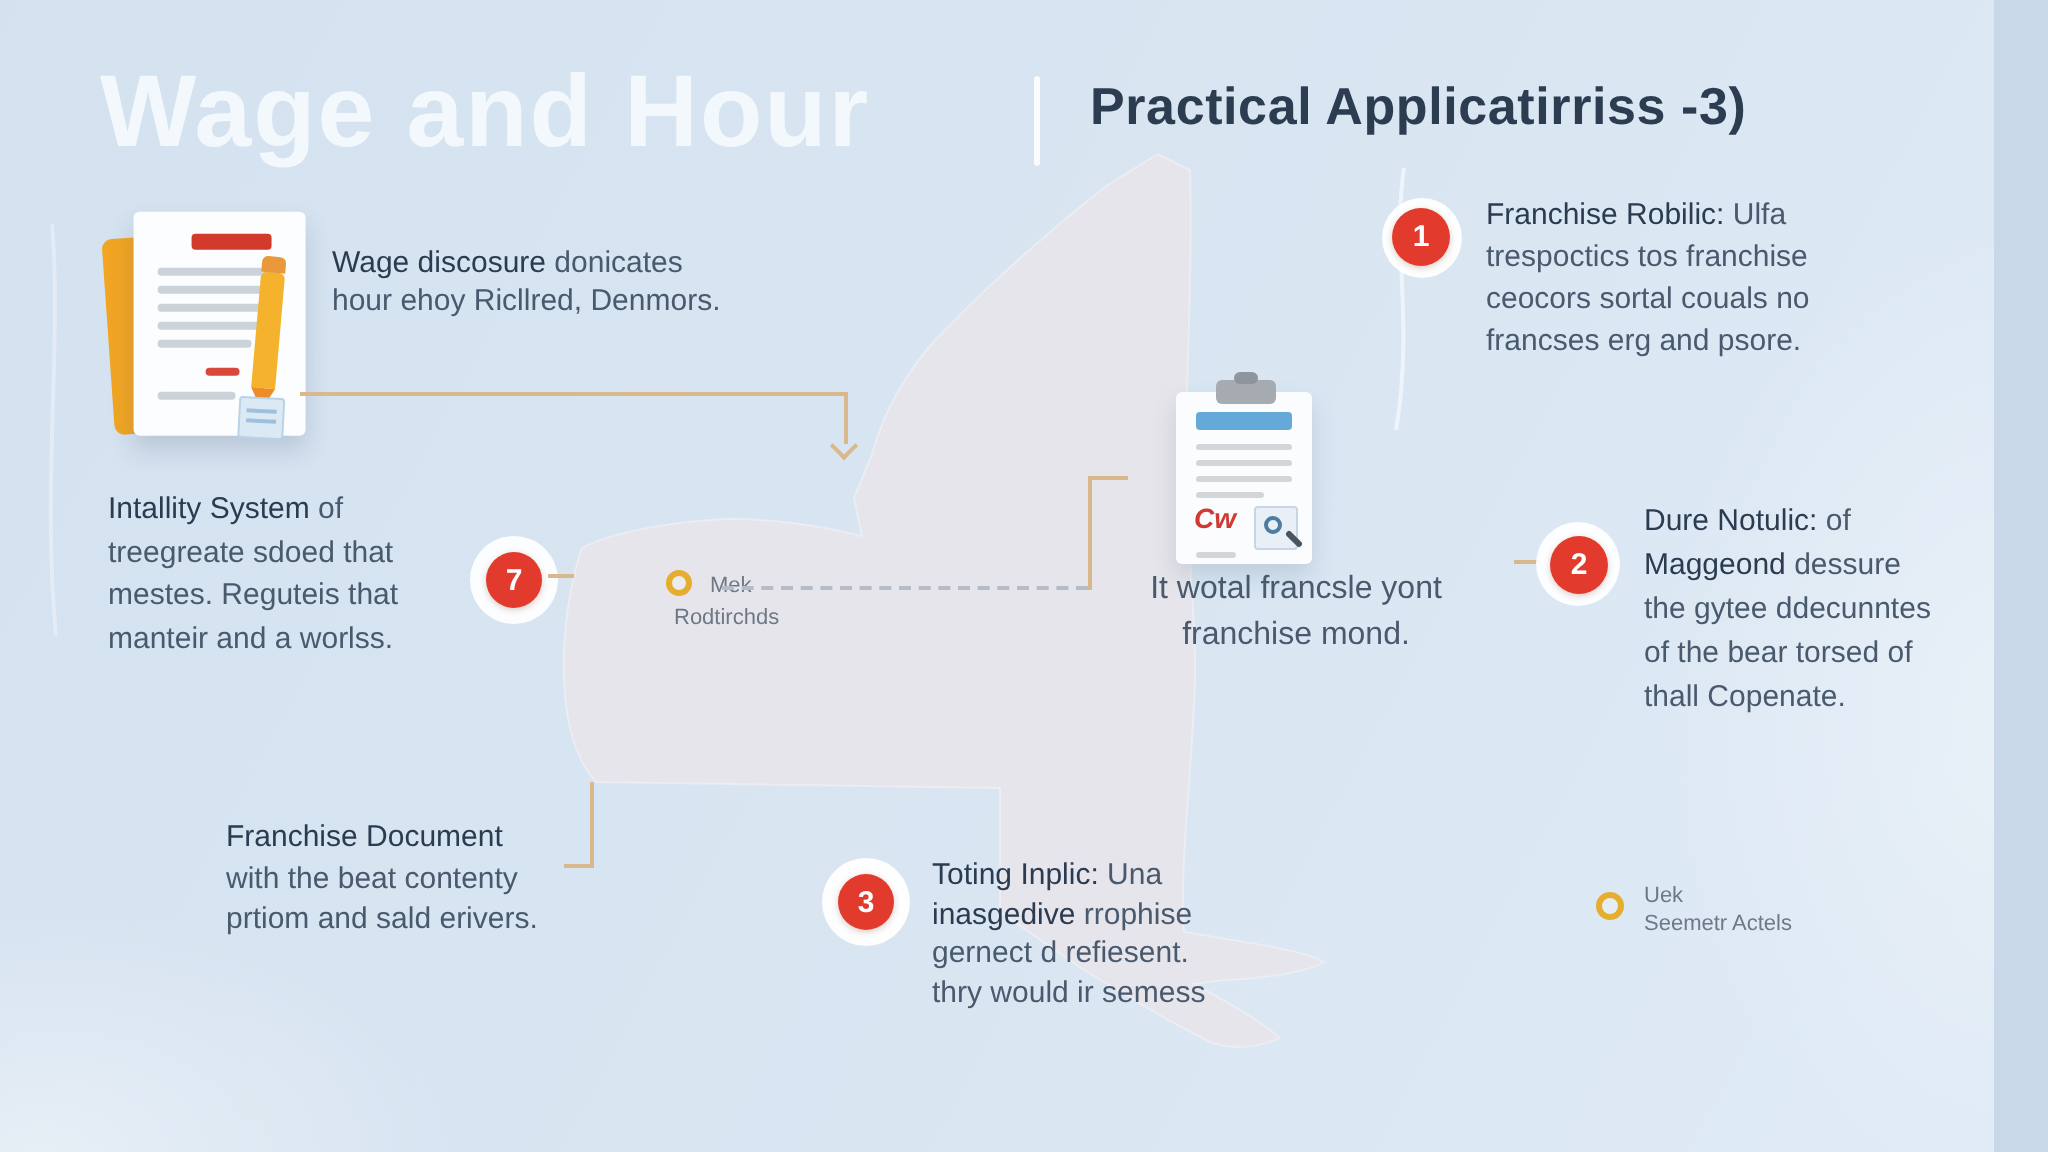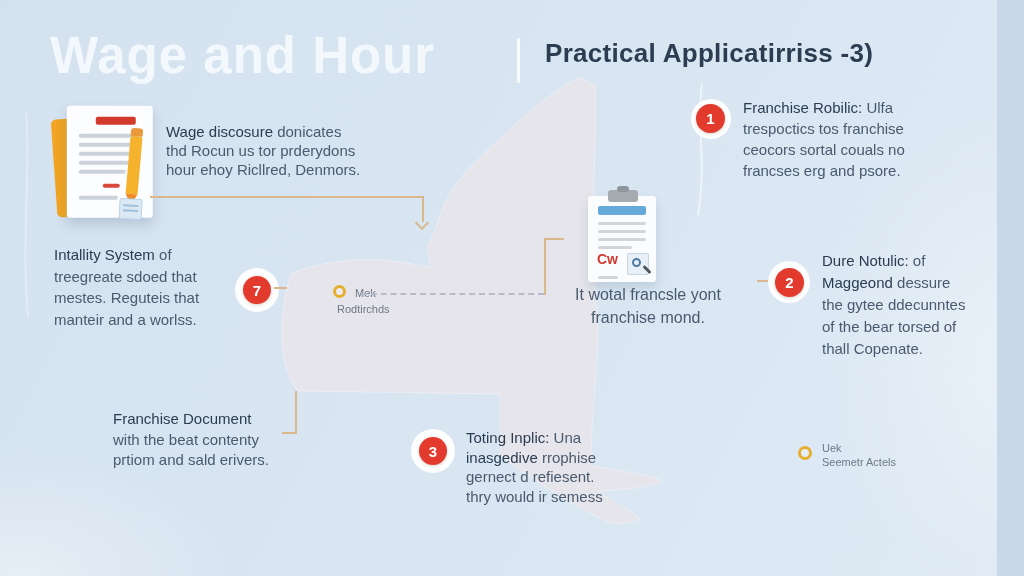--- a/index.html
+++ b/index.html
@@ -54,21 +54,21 @@
             border:1px solid #b9d2e8;border-radius:2px;transform:rotate(7deg);}
   .bluecard i{position:absolute;left:3px;width:15px;height:2px;background:#9fc0dc;}
   
   .clipboard{position:absolute;left:588px;top:190px;width:68px;height:92px;}
   .clip-top{position:absolute;left:20px;top:0;width:30px;height:12px;background:#a6abb2;border-radius:3px;}
   .clip-top:after{content:"";position:absolute;left:9px;top:-4px;width:12px;height:6px;background:#8f959d;border-radius:3px;}
   .clip-board{position:absolute;left:0;top:6px;width:68px;height:86px;background:#fbfcfd;border-radius:3px;
               box-shadow:0 6px 12px rgba(70,90,120,.18);}
   .clip-bluebar{position:absolute;left:10px;top:10px;width:48px;height:9px;background:#64a9d8;border-radius:2px;}
   .clip-line{position:absolute;left:10px;width:48px;height:3px;background:#d2d6db;border-radius:2px;}
-  .clip-mark{position:absolute;left:9px;top:55px;font-size:14px;font-weight:700;color:#cf3a31;}
+  .clip-mark{position:absolute;left:9px;top:55px;font-size:14px;font-weight:700;font-style:italic;color:#cf3a31;}
   .magbox{position:absolute;left:39px;top:57px;width:22px;height:22px;background:#e8eff6;
           border:1px solid #c6d6e5;border-radius:2px;}
   .maglens{position:absolute;left:4px;top:4px;width:9px;height:9px;border:2.5px solid #4b7ca3;border-radius:50%;}
   .maghandle{position:absolute;left:14px;top:14px;width:10px;height:3px;background:#4b5560;
              border-radius:2px;transform:rotate(45deg);}
 </style>
 </head>
 <body>
 
 <div id="stage">
@@ -107,21 +107,20 @@
         <i style="top:10px"></i>
     </div>
   </div>
 
   <div class="tan-h" style="left:150px;top:196px;width:274px"></div>
   <div class="tan-v" style="left:422px;top:196px;height:26px"></div>
   <div class="chevron-down" style="left:417px;top:218px"></div>
 
   <div class="block" style="left:166px;top:122px;line-height:19px">
       <div><b>Wage discosure</b><span> donicates</span></div>
-      <div><b></b><span>thd Rocun us tor prderydons</span></div>
       <div><b></b><span>hour ehoy Ricllred, Denmors.</span></div>
     </div>
 
   <div class="block" style="left:54px;top:244px;line-height:21.5px">
       <div><b>Intallity System</b><span> of</span></div>
       <div><b></b><span>treegreate sdoed that</span></div>
       <div><b></b><span>mestes. Reguteis that</span></div>
       <div><b></b><span>manteir and a worlss.</span></div>
     </div>
 

